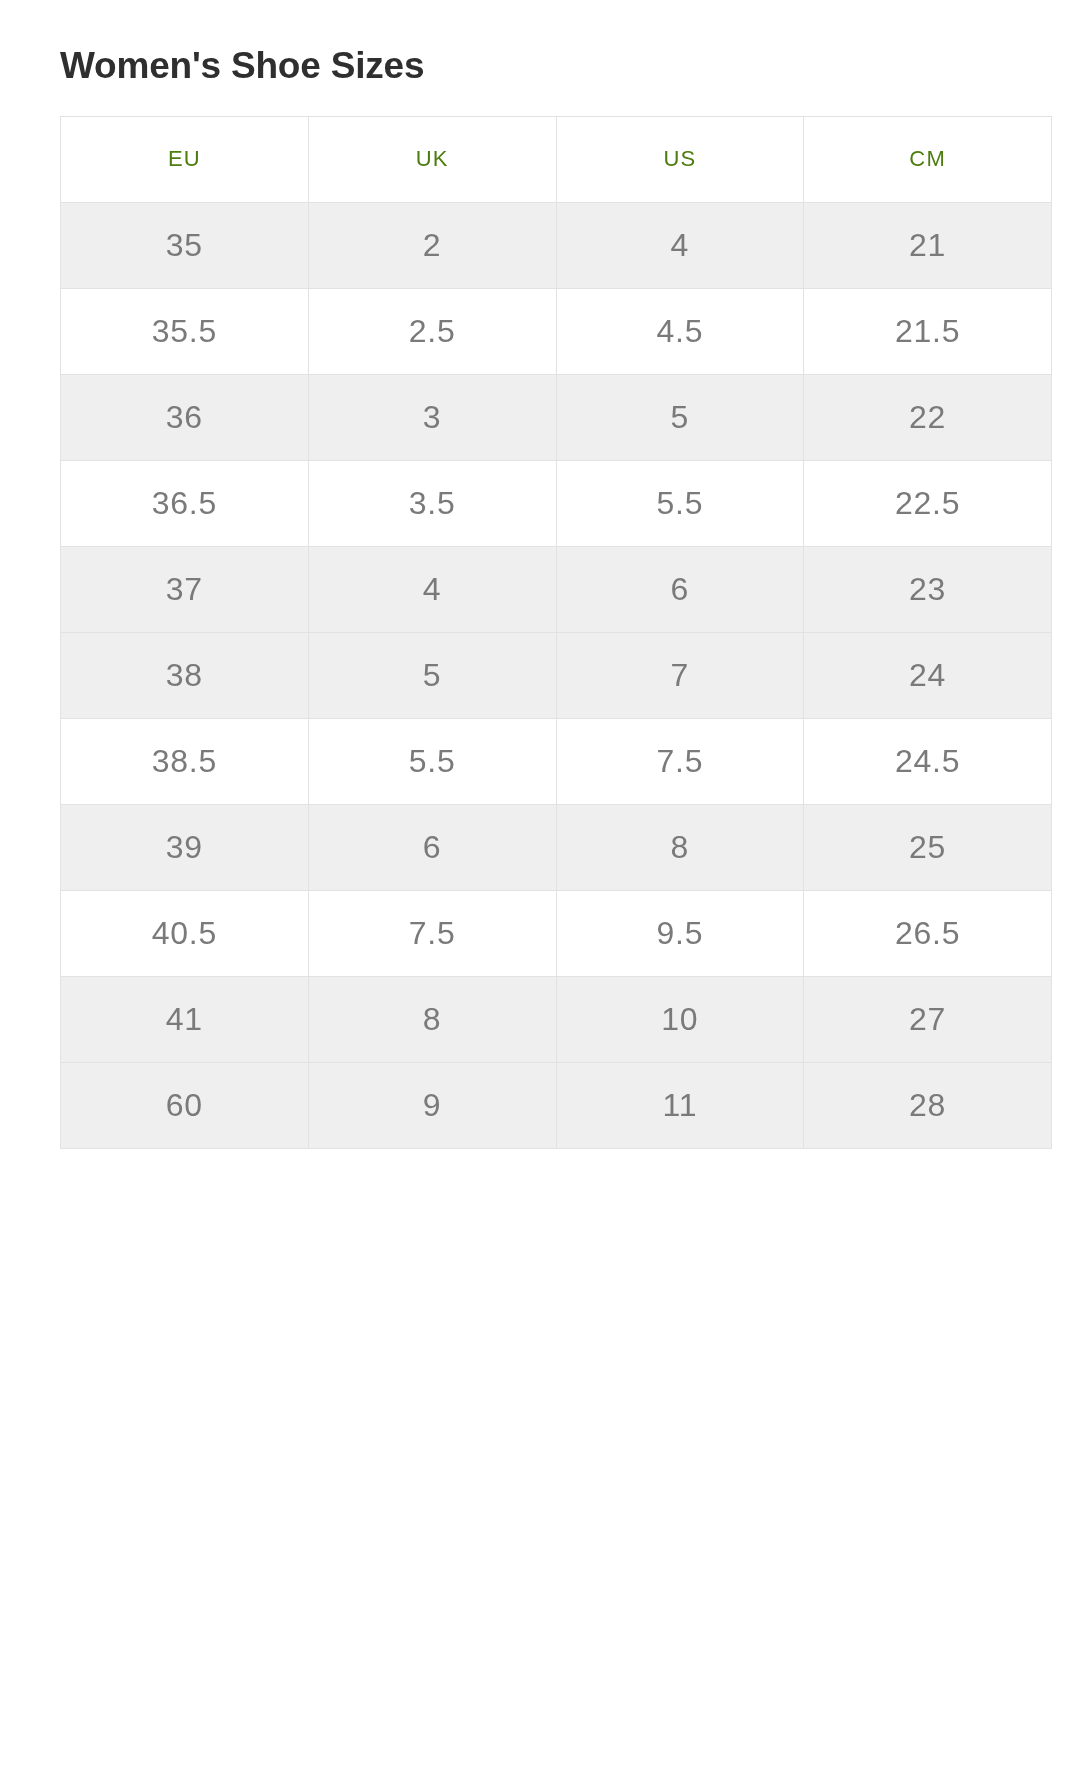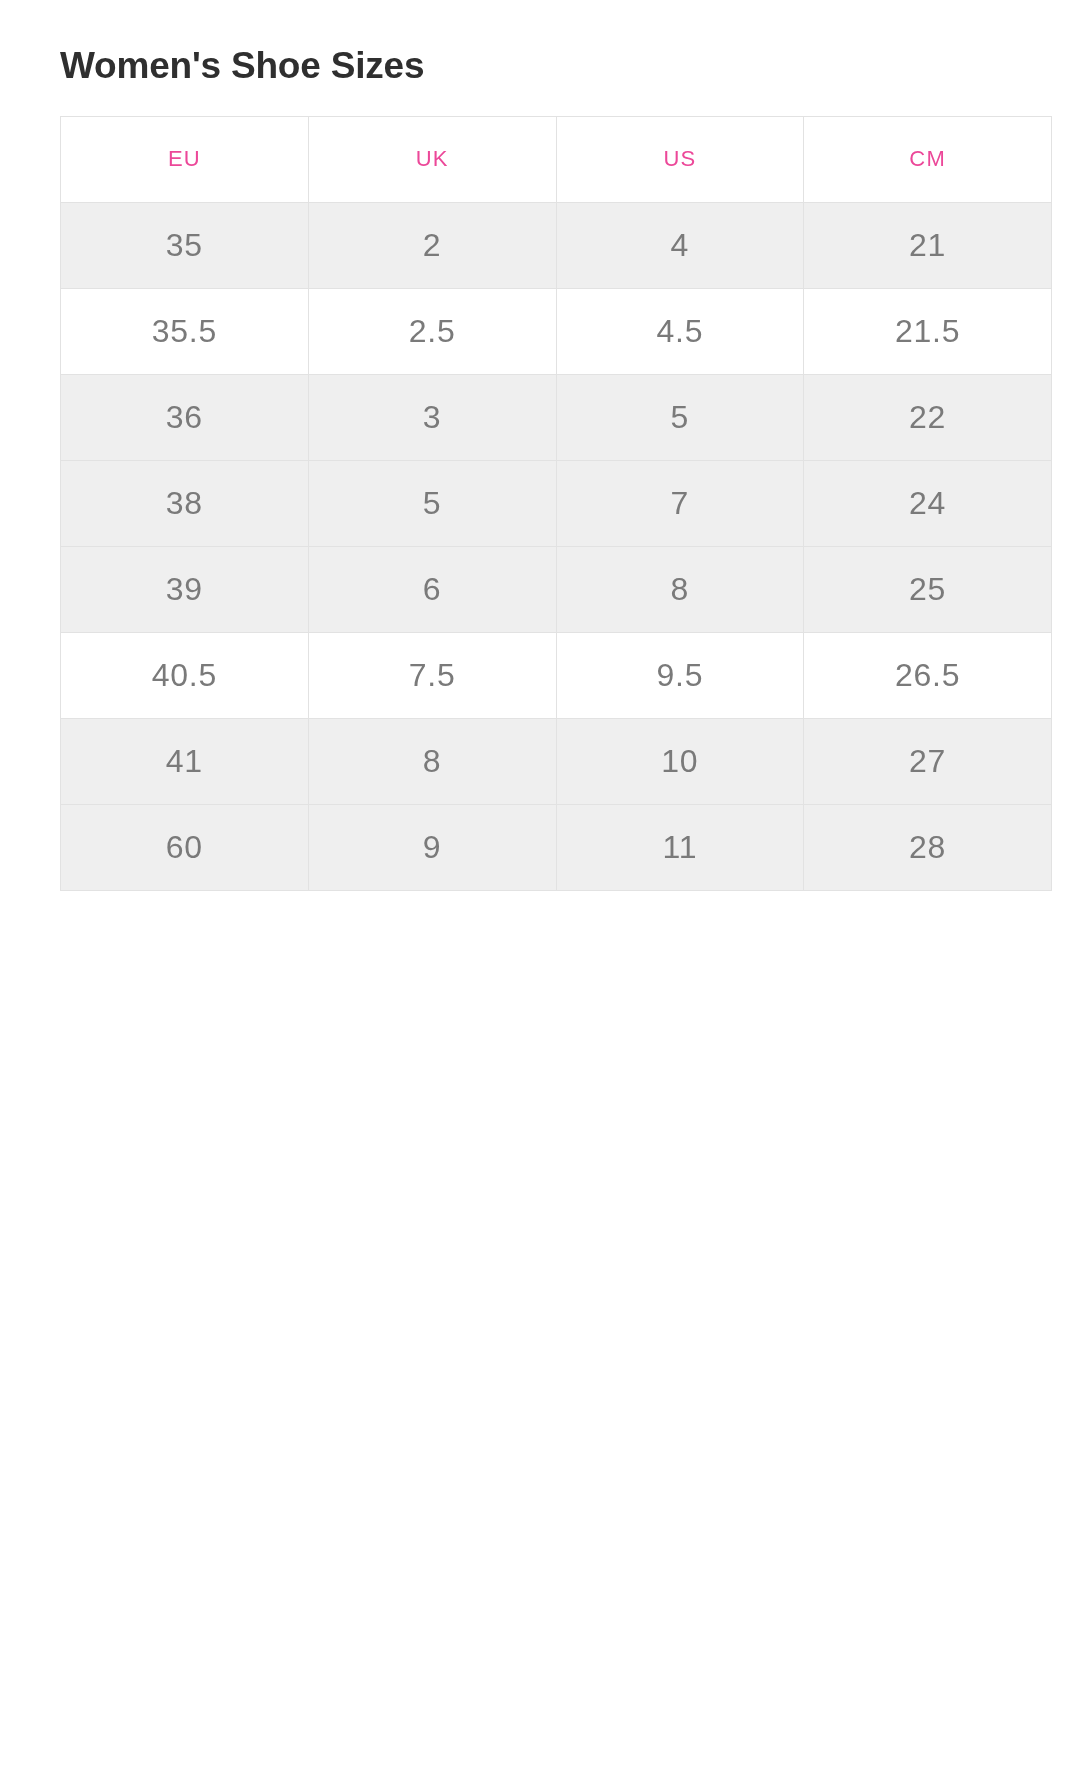--- a/index.html
+++ b/index.html
@@ -42,21 +42,21 @@
   .size-table th,
   .size-table td {
     border: 1px solid #e2e2e2;
     height: 85px;
     text-align: center;
     vertical-align: middle;
     padding: 0;
   }
   .size-table thead th {
     background: #ffffff;
-    color: #ec4899;
+    color: #4d7c0f;
     font-size: 22px;
     font-weight: 400;
     letter-spacing: 1.2px;
   }
   .size-table tbody td {
     color: #7a7a7a;
     font-size: 32px;
     font-weight: 400;
     letter-spacing: 0.8px;
   }
@@ -101,25 +101,43 @@
         <td>2.5</td>
         <td>4.5</td>
         <td>21.5</td>
       </tr>
       <tr class="row-odd">
         <td>36</td>
         <td>3</td>
         <td>5</td>
         <td>22</td>
       </tr>
+      <tr class="row-even">
+        <td>36.5</td>
+        <td>3.5</td>
+        <td>5.5</td>
+        <td>22.5</td>
+      </tr>
+      <tr class="row-odd">
+        <td>37</td>
+        <td>4</td>
+        <td>6</td>
+        <td>23</td>
+      </tr>
       <tr class="row-odd">
         <td>38</td>
         <td>5</td>
         <td>7</td>
         <td>24</td>
+      </tr>
+      <tr class="row-even">
+        <td>38.5</td>
+        <td>5.5</td>
+        <td>7.5</td>
+        <td>24.5</td>
       </tr>
       <tr class="row-odd">
         <td>39</td>
         <td>6</td>
         <td>8</td>
         <td>25</td>
       </tr>
       <tr class="row-even">
         <td>40.5</td>
         <td>7.5</td>

